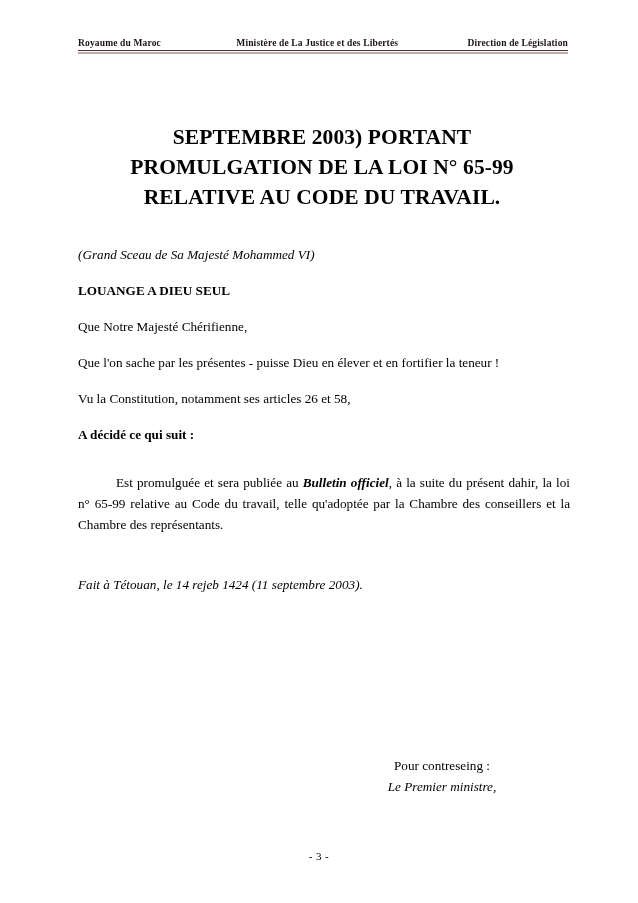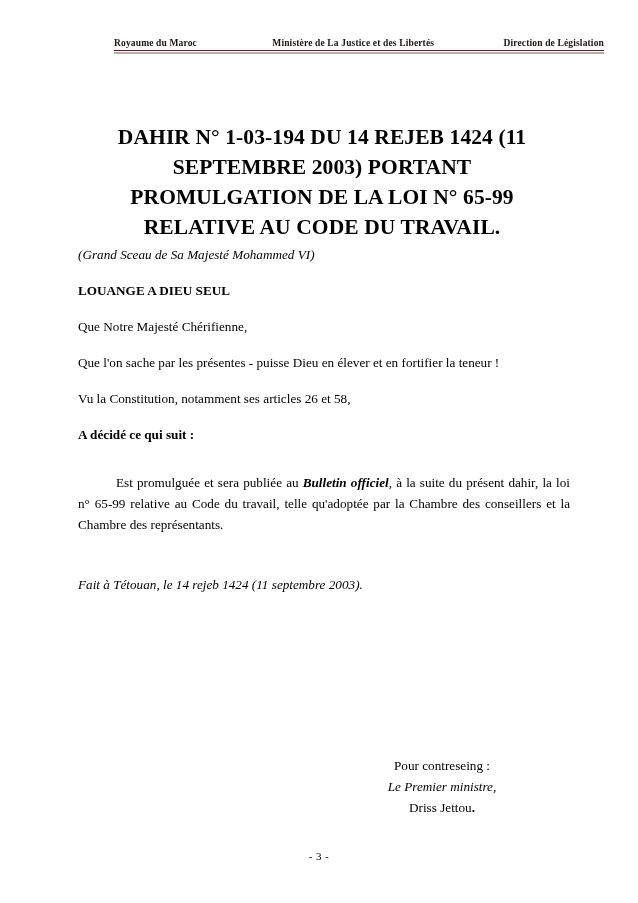--- a/index.html
+++ b/index.html
@@ -19,21 +19,20 @@
     overflow: hidden;
     box-sizing: border-box;
   }
 
   
   .doc-header {
     position: absolute;
     left: 78px;
     top: 38px;
     width: 490px;
-    margin-left: 36px;
   }
   .doc-header-row {
     display: flex;
     justify-content: space-between;
     align-items: baseline;
     font-family: "Liberation Serif", "DejaVu Serif", serif;
     font-weight: bold;
     font-size: 9.5px;
     letter-spacing: 0.15px;
     color: #1a1413;
@@ -122,21 +121,20 @@
   <div class="doc-header">
     <div class="doc-header-row">
       <span class="hdr-cell">Royaume du Maroc</span>
       <span class="hdr-cell hdr-cell-center">Ministère de La Justice et des Libertés</span>
       <span class="hdr-cell">Direction de Législation</span>
     </div>
     <div class="doc-header-rule"></div>
   </div>
 
   <h1 class="doc-title">
-    <span class="tline">DAHIR N° 1-03-194 DU 14 REJEB 1424 (11</span>
     <span class="tline">SEPTEMBRE 2003) PORTANT</span>
     <span class="tline">PROMULGATION DE LA LOI N° 65-99</span>
     <span class="tline">RELATIVE AU CODE DU TRAVAIL.</span>
   </h1>
 
   <div class="doc-body">
 
     <p class="p p-italic">(Grand Sceau de Sa Majesté Mohammed VI)</p>
 
     <p class="p p-bold">LOUANGE A DIEU SEUL</p>
@@ -151,20 +149,19 @@
 
     <p class="p p-justify"><span>Est promulguée et sera publiée au </span><em>Bulletin officiel</em><span>, à la suite du présent dahir, la loi n° 65-99 relative au Code du travail, telle qu'adoptée par la Chambre des conseillers et la Chambre des représentants.</span></p>
 
     <p class="p p-italic p-fait">Fait à Tétouan, le 14 rejeb 1424 (11 septembre 2003).</p>
 
   </div>
 
   <div class="signature">
     <span class="sig-line">Pour contreseing :</span>
     <span class="sig-line sig-role">Le Premier ministre,</span>
-    <span class="sig-line sig-name"><span>Driss Jettou</span><b>.</b></span>
   </div>
 
   <div class="doc-footer">
     <span>- 3 -</span>
   </div>
 
 </div>
 
 </body></html>

